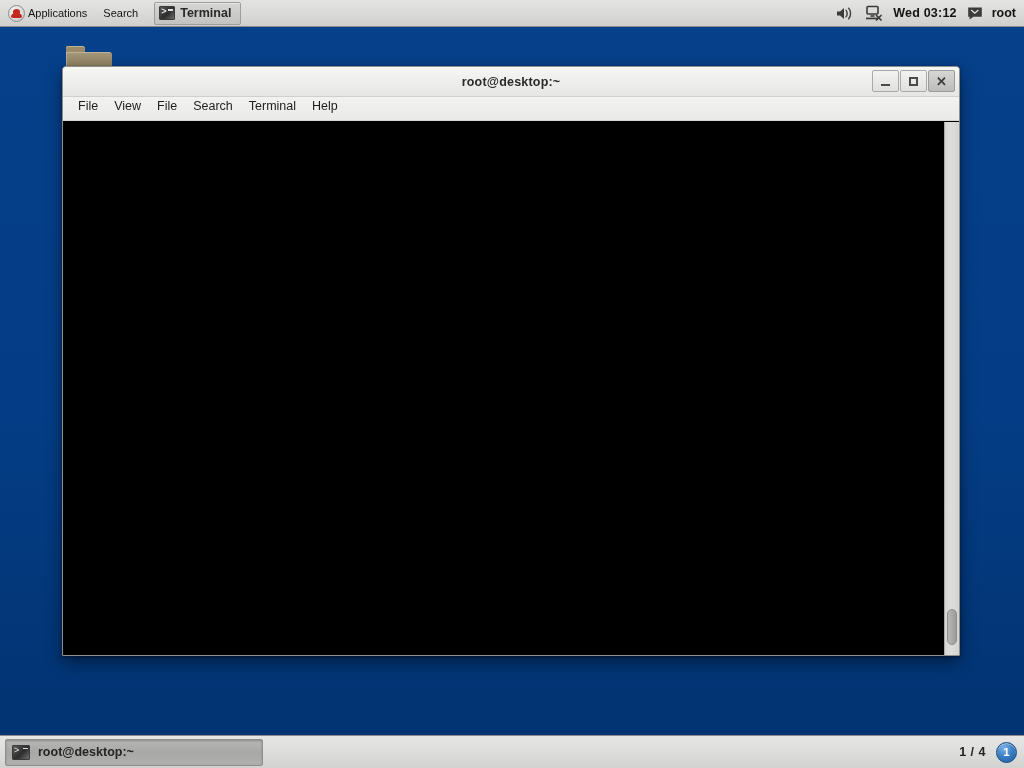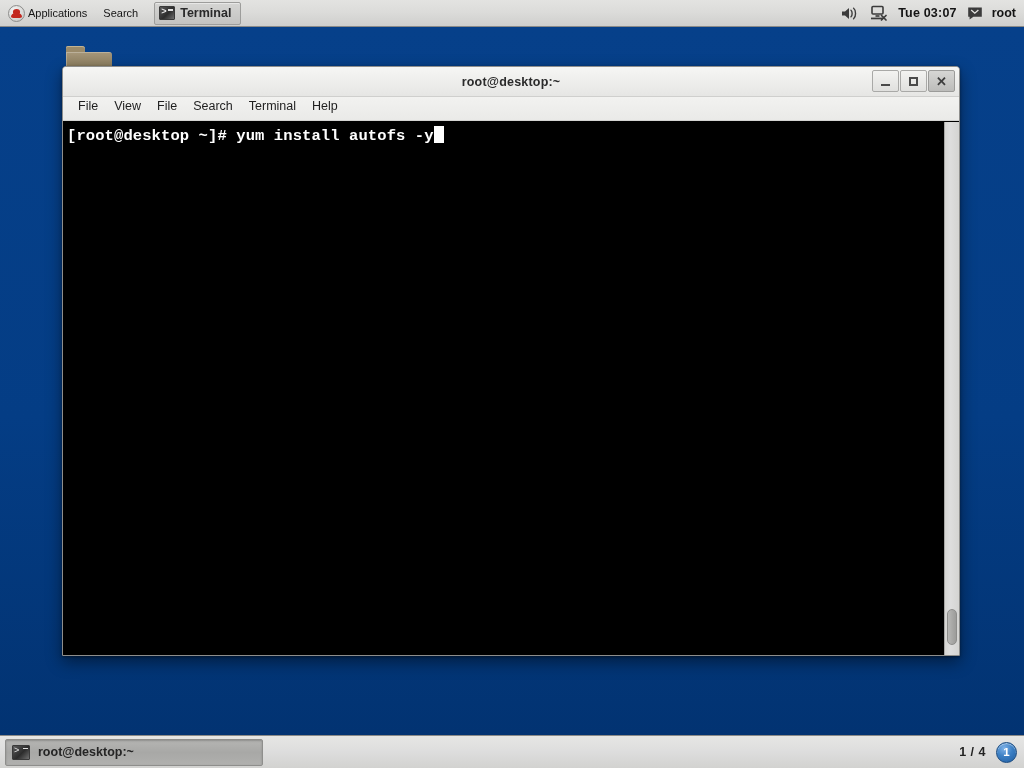--- a/index.html
+++ b/index.html
@@ -435,21 +435,21 @@
       </svg>
     </div>
     <div class="tray-item">
       <svg class="ico" width="18" height="16" viewBox="0 0 18 16" aria-hidden="true">
         <rect x="2" y="1.5" width="11" height="7.5" rx="1" fill="none" stroke="#3b3b3b" stroke-width="1.6"></rect>
         <rect x="5.5" y="10.2" width="4" height="1.6" fill="#3b3b3b"></rect>
         <rect x="1" y="12.6" width="12" height="1.7" fill="#3b3b3b"></rect>
         <path d="M11.5 10.5l4.5 4.5M16 10.5l-4.5 4.5" stroke="#3b3b3b" stroke-width="1.7" stroke-linecap="round"></path>
       </svg>
     </div>
-    <div class="clock-text">Tue 03:07</div>
+    <div class="clock-text">Wed 03:12</div>
     <div class="tray-item">
       <svg class="ico" width="16" height="15" viewBox="0 0 16 15" aria-hidden="true">
         <path d="M1.2 1.5h13.6v9.2H6.4L2.6 13.6v-2.9H1.2z" fill="#3b3b3b"></path>
         <path d="M4.2 4.1l3.6 3.1 3.6-3.1" stroke="#e4e4e2" stroke-width="1.3" fill="none"></path>
       </svg>
     </div>
     <div class="user-text">root</div>
   </div>
 </div>
 
@@ -474,21 +474,20 @@
     <div class="menu-item">File</div>
     <div class="menu-item">View</div>
     <div class="menu-item">File</div>
     <div class="menu-item">Search</div>
     <div class="menu-item">Terminal</div>
     <div class="menu-item">Help</div>
   </div>
 
   <div id="terminal-body">
     <div id="terminal-screen">
-      <div id="prompt-line"><span>[root@desktop ~]# </span><span>yum install autofs -y</span><span id="cursor-block"></span></div>
     </div>
     <div id="terminal-scrollbar">
       <div id="scroll-thumb"></div>
     </div>
   </div>
 
 </div>
 
 <div id="bottom-panel">
   <div id="taskbar-button">

